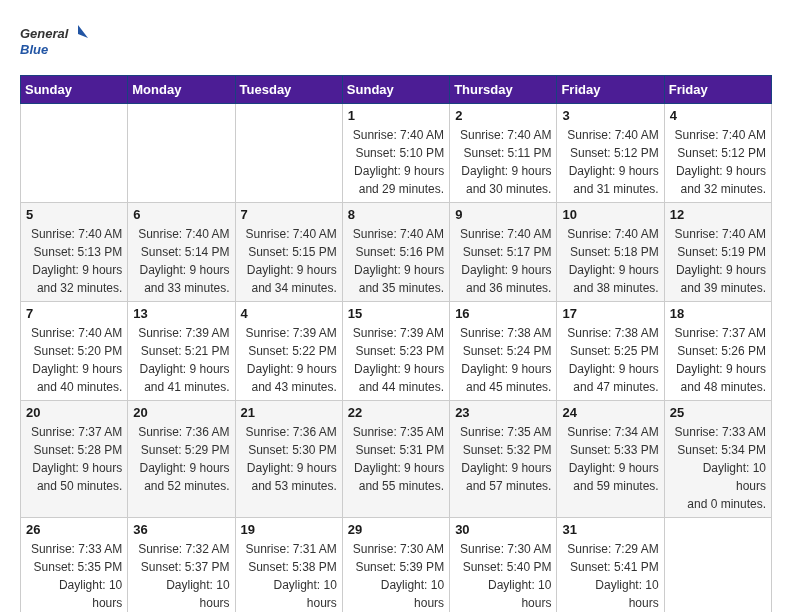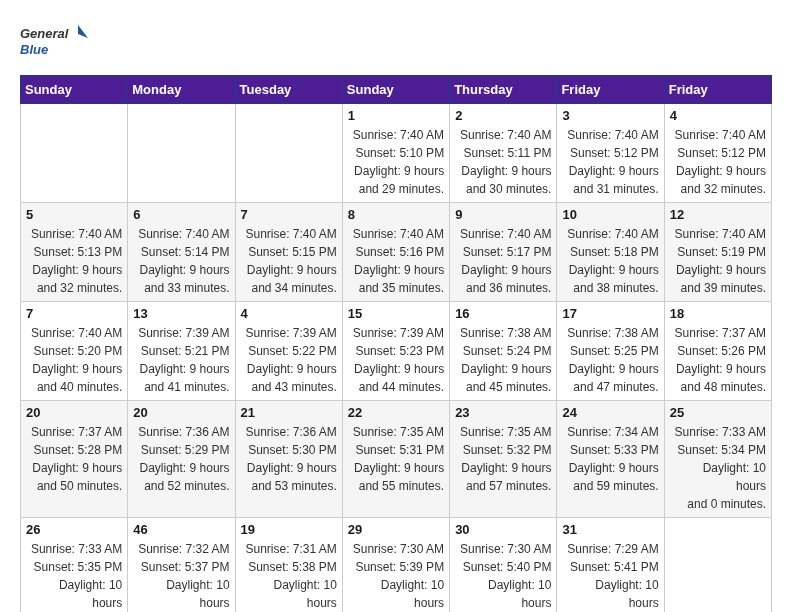--- a/index.html
+++ b/index.html
@@ -214,21 +214,21 @@
           <div class="day-number">25</div>
           <div class="day-info">Sunrise: 7:33 AM<br>Sunset: 5:34 PM<br>Daylight: 10 hours<br>and 0 minutes.</div>
         </td>
       </tr>
       <tr>
         <td>
           <div class="day-number">26</div>
           <div class="day-info">Sunrise: 7:33 AM<br>Sunset: 5:35 PM<br>Daylight: 10 hours<br>and 2 minutes.</div>
         </td>
         <td>
-          <div class="day-number">46</div>
+          <div class="day-number">36</div>
           <div class="day-info">Sunrise: 7:32 AM<br>Sunset: 5:37 PM<br>Daylight: 10 hours<br>and 4 minutes.</div>
         </td>
         <td>
           <div class="day-number">19</div>
           <div class="day-info">Sunrise: 7:31 AM<br>Sunset: 5:38 PM<br>Daylight: 10 hours<br>and 6 minutes.</div>
         </td>
         <td>
           <div class="day-number">29</div>
           <div class="day-info">Sunrise: 7:30 AM<br>Sunset: 5:39 PM<br>Daylight: 10 hours<br>and 8 minutes.</div>
         </td>

